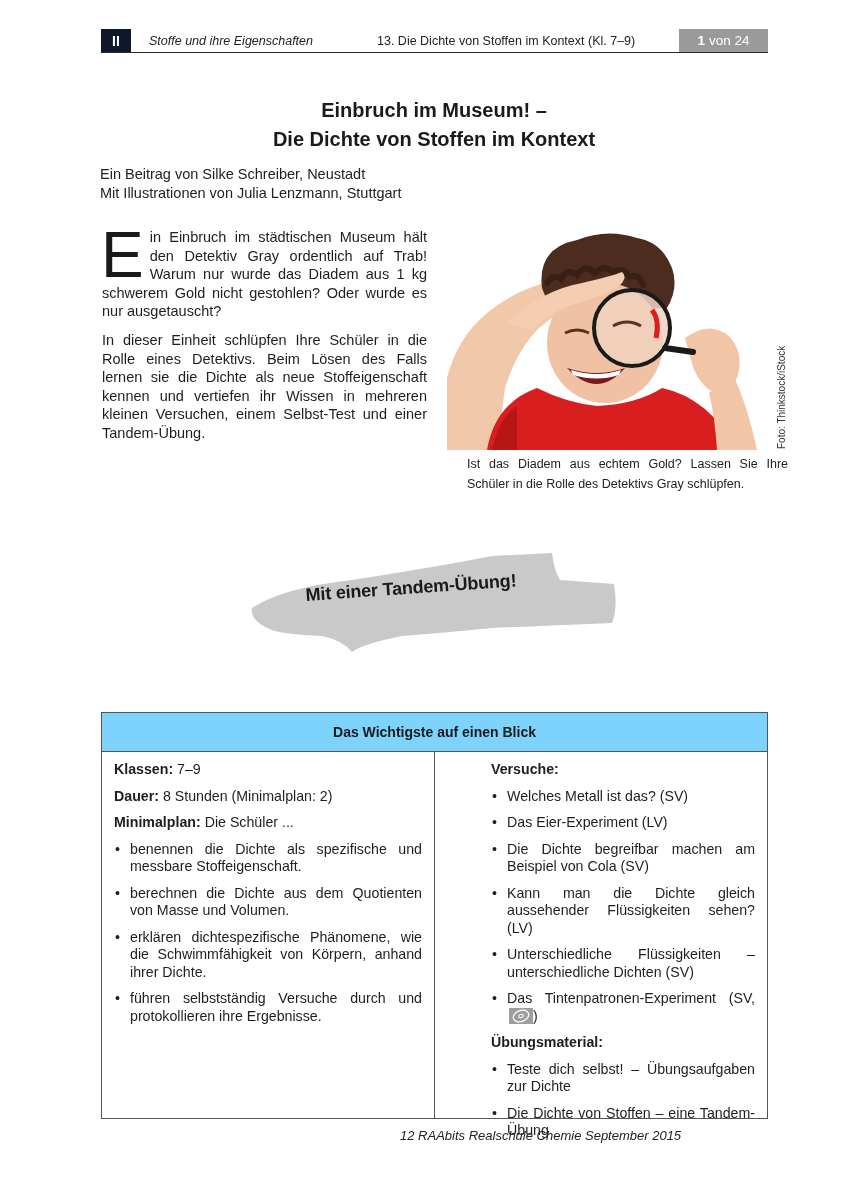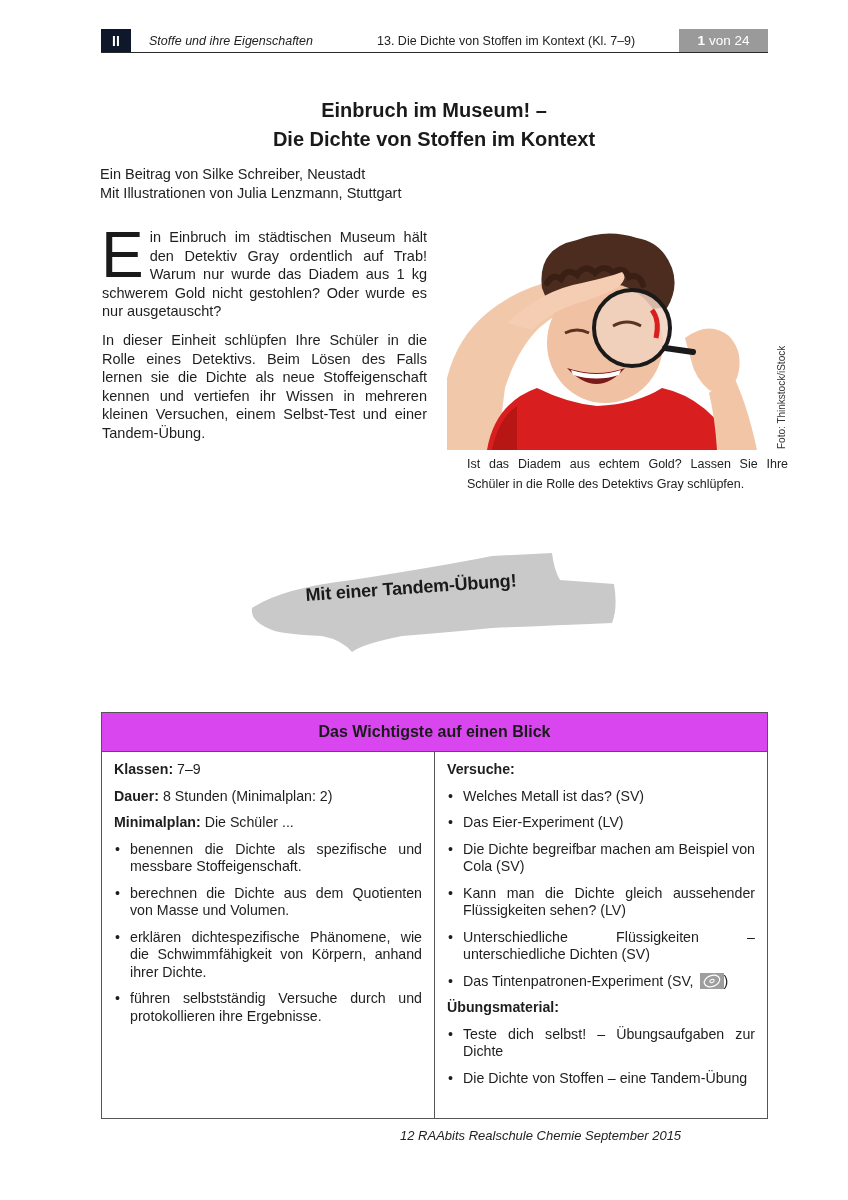--- a/index.html
+++ b/index.html
@@ -68,25 +68,25 @@
     position: absolute; left: 305px; top: 585px; transform: rotate(-4deg); transform-origin: left top;
     font-weight: bold; font-size: 18px; color: #1a1a1a; white-space: nowrap; letter-spacing: -0.2px;
   }
 
   
   .summary {
     position: absolute; left: 101px; top: 712px; width: 665px; height: 405px;
     border: 1.3px solid #555;
   }
   .summary-head {
-    height: 38px; background: #d946ef; border-bottom: 1.3px solid #555;
+    height: 38px; background: #7dd3fc; border-bottom: 1.3px solid #555;
     display: flex; align-items: center; justify-content: center;
-    font-weight: bold; font-size: 16px; color: #1a1a1a;
-  }
-  .summary-body { display: flex; height: 366px; }
+    font-weight: bold; font-size: 14px; color: #1a1a1a;
+  }
+  .summary-body { display: flex; height: 366px; gap: 44px; }
   .col { box-sizing: border-box; padding: 9px 12px 0 12px; font-size: 14.2px; line-height: 17.5px; color: #1e1e1e; }
   .col-left { width: 333px; border-right: 1.3px solid #555; }
   .col-right { flex: 1; }
   .col p { margin: 0 0 9px 0; }
   .col b { font-weight: bold; }
   .col ul { list-style: none; margin: 0; padding: 0; }
   .col li { position: relative; padding-left: 16px; margin: 0 0 9px 0; text-align: justify; }
   .col li .bullet { position: absolute; left: 1px; top: 0; }
   .cd-icon {
     display: inline-block; width: 24px; height: 16px; background: #9e9e9e; vertical-align: -3px;

